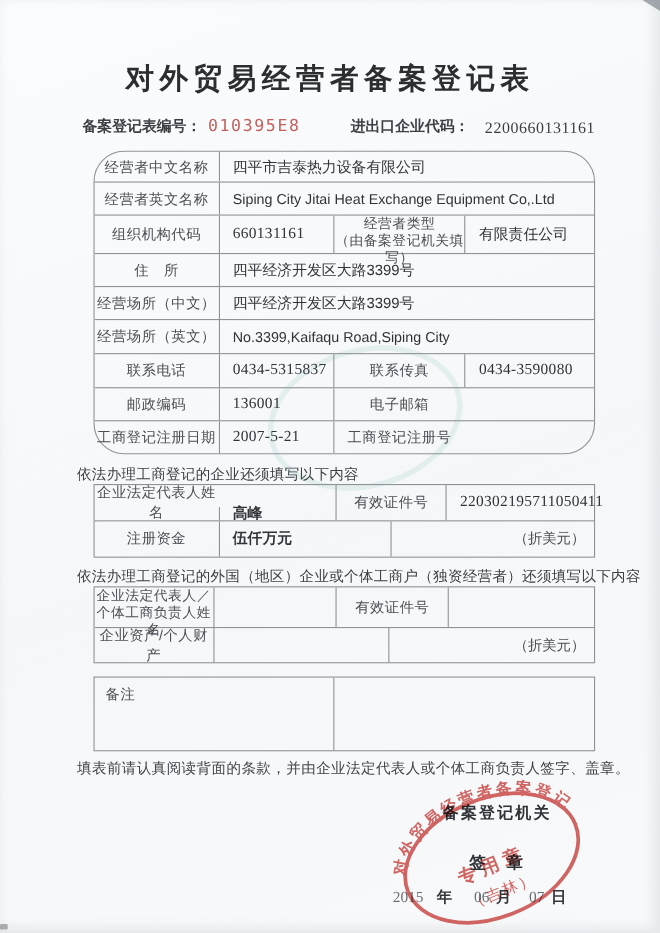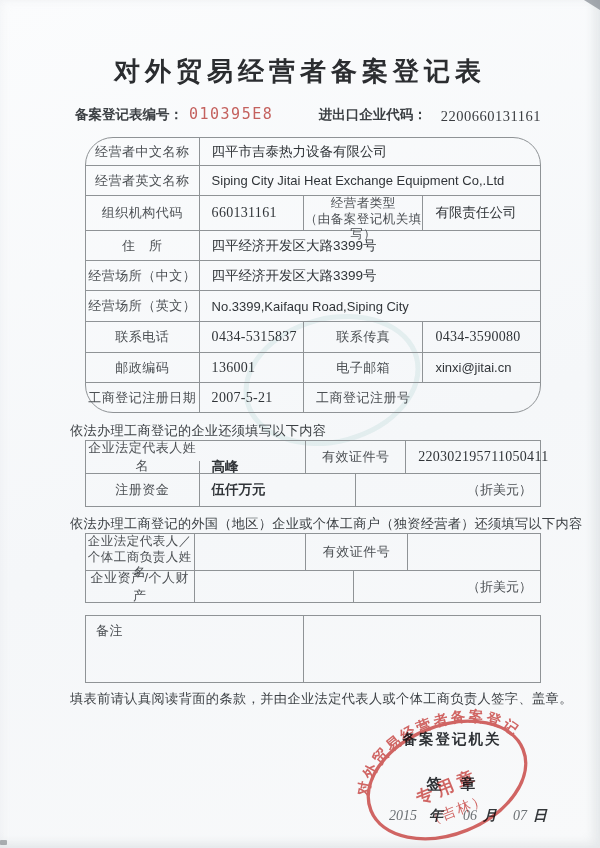--- a/index.html
+++ b/index.html
@@ -61,22 +61,22 @@
   .note2 { top:515px; }
   .t3 { top:533px; }
   .t4 { top:615px; }
   .remark-cell { align-items:flex-start; justify-content:flex-start; padding:6px 10px; }
   .instruction { position:absolute; left:70px; top:690px; font-size:13.2px; color:#3f4347; letter-spacing:0.4px; }
 
   .authority { position:absolute; top:730px; left:352px; width:200px; text-align:center;
     font-size:14.5px; font-weight:bold; letter-spacing:2px; color:#2f3236; }
   .sign { position:absolute; top:775px; left:352px; width:200px; text-align:center;
     font-size:15px; font-weight:bold; letter-spacing:2px; color:#2f3236; }
-  .dateline { position:absolute; top:807px; left:368px; width:200px;
-    display:flex; justify-content:center; align-items:baseline; font-size:14px;font-style:italic; }
+  .dateline { position:absolute; top:807px; left:336px; width:200px;
+    display:flex; justify-content:center; align-items:baseline; font-size:14px; }
   .dnum { font-family:"Liberation Serif","DejaVu Serif",serif; color:#6b7074; }
   .dunit { font-weight:bold; color:#34373a; }
   .g12{margin-left:12px}.g20{margin-left:20px}.g6{margin-left:6px}.g16{margin-left:16px}
 
   .ghost { position:absolute; left:242px; top:316px; width:180px; height:128px;
     border:5px solid rgba(100,170,168,0.13); border-radius:50%; transform:rotate(-15deg); }
 
   .stamp { position:absolute; left:347px; top:700px; width:200px; height:160px;
     opacity:0.84; mix-blend-mode:multiply; }
 </style>
@@ -132,21 +132,20 @@
     <div class="row h31">
       <div class="c lbl w1">联系电话</div>
       <div class="c val num w2">0434-5315837</div>
       <div class="c lbl w3">联系传真</div>
       <div class="c val num wlast">0434-3590080</div>
     </div>
     <div class="row h30">
       <div class="c lbl w1">邮政编码</div>
       <div class="c val num w2">136001</div>
       <div class="c lbl w3">电子邮箱</div>
-      <div class="c val eng wlast">xinxi@jitai.cn</div>
     </div>
     <div class="row h30">
       <div class="c lbl w1">工商登记注册日期</div>
       <div class="c val num w2">2007-5-21</div>
       <div class="c lbl w3">工商登记注册号</div>
     </div>
   </div>
 
   <div class="note note1">依法办理工商登记的企业还须填写以下内容</div>
 

